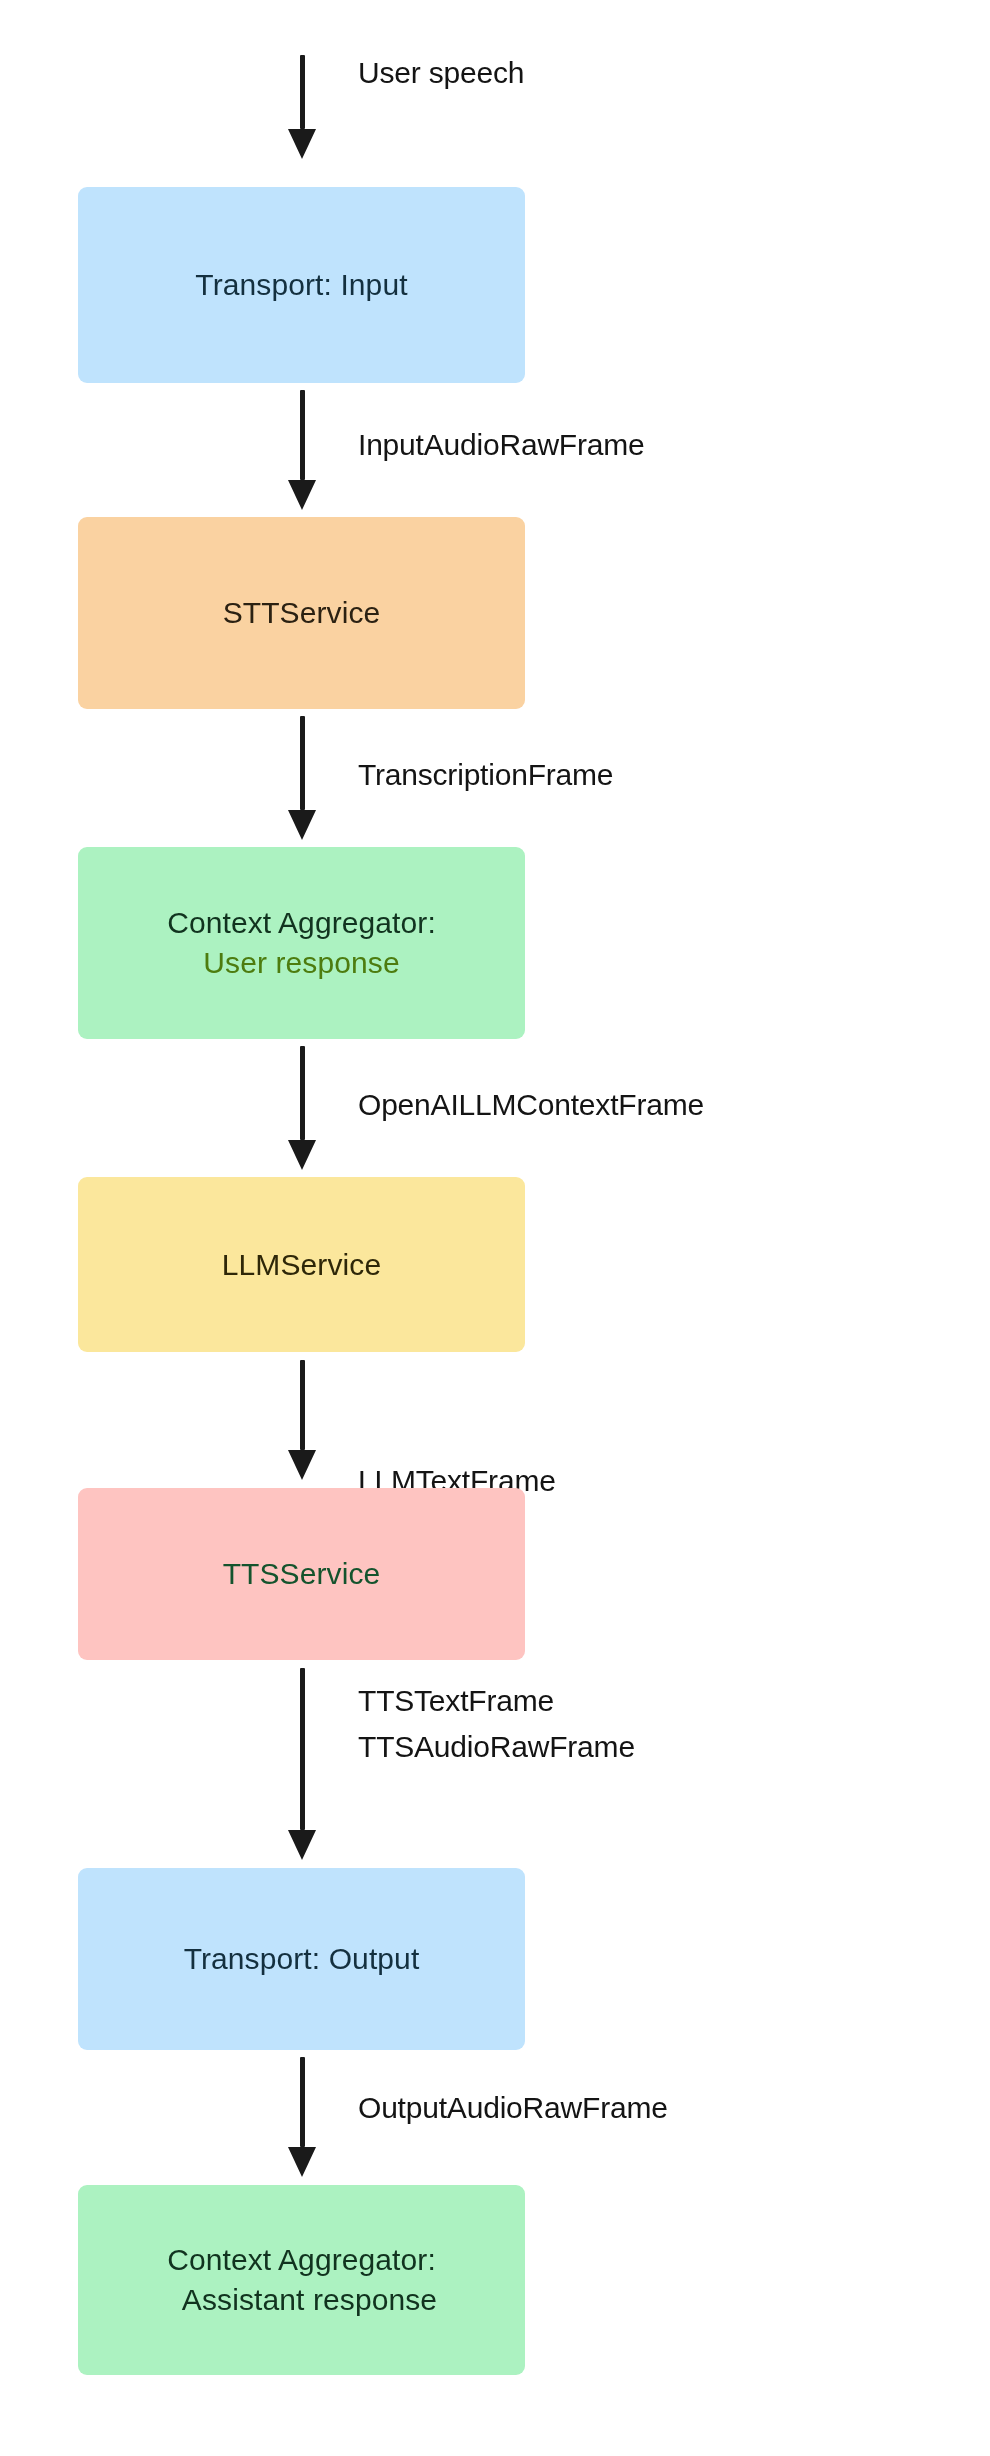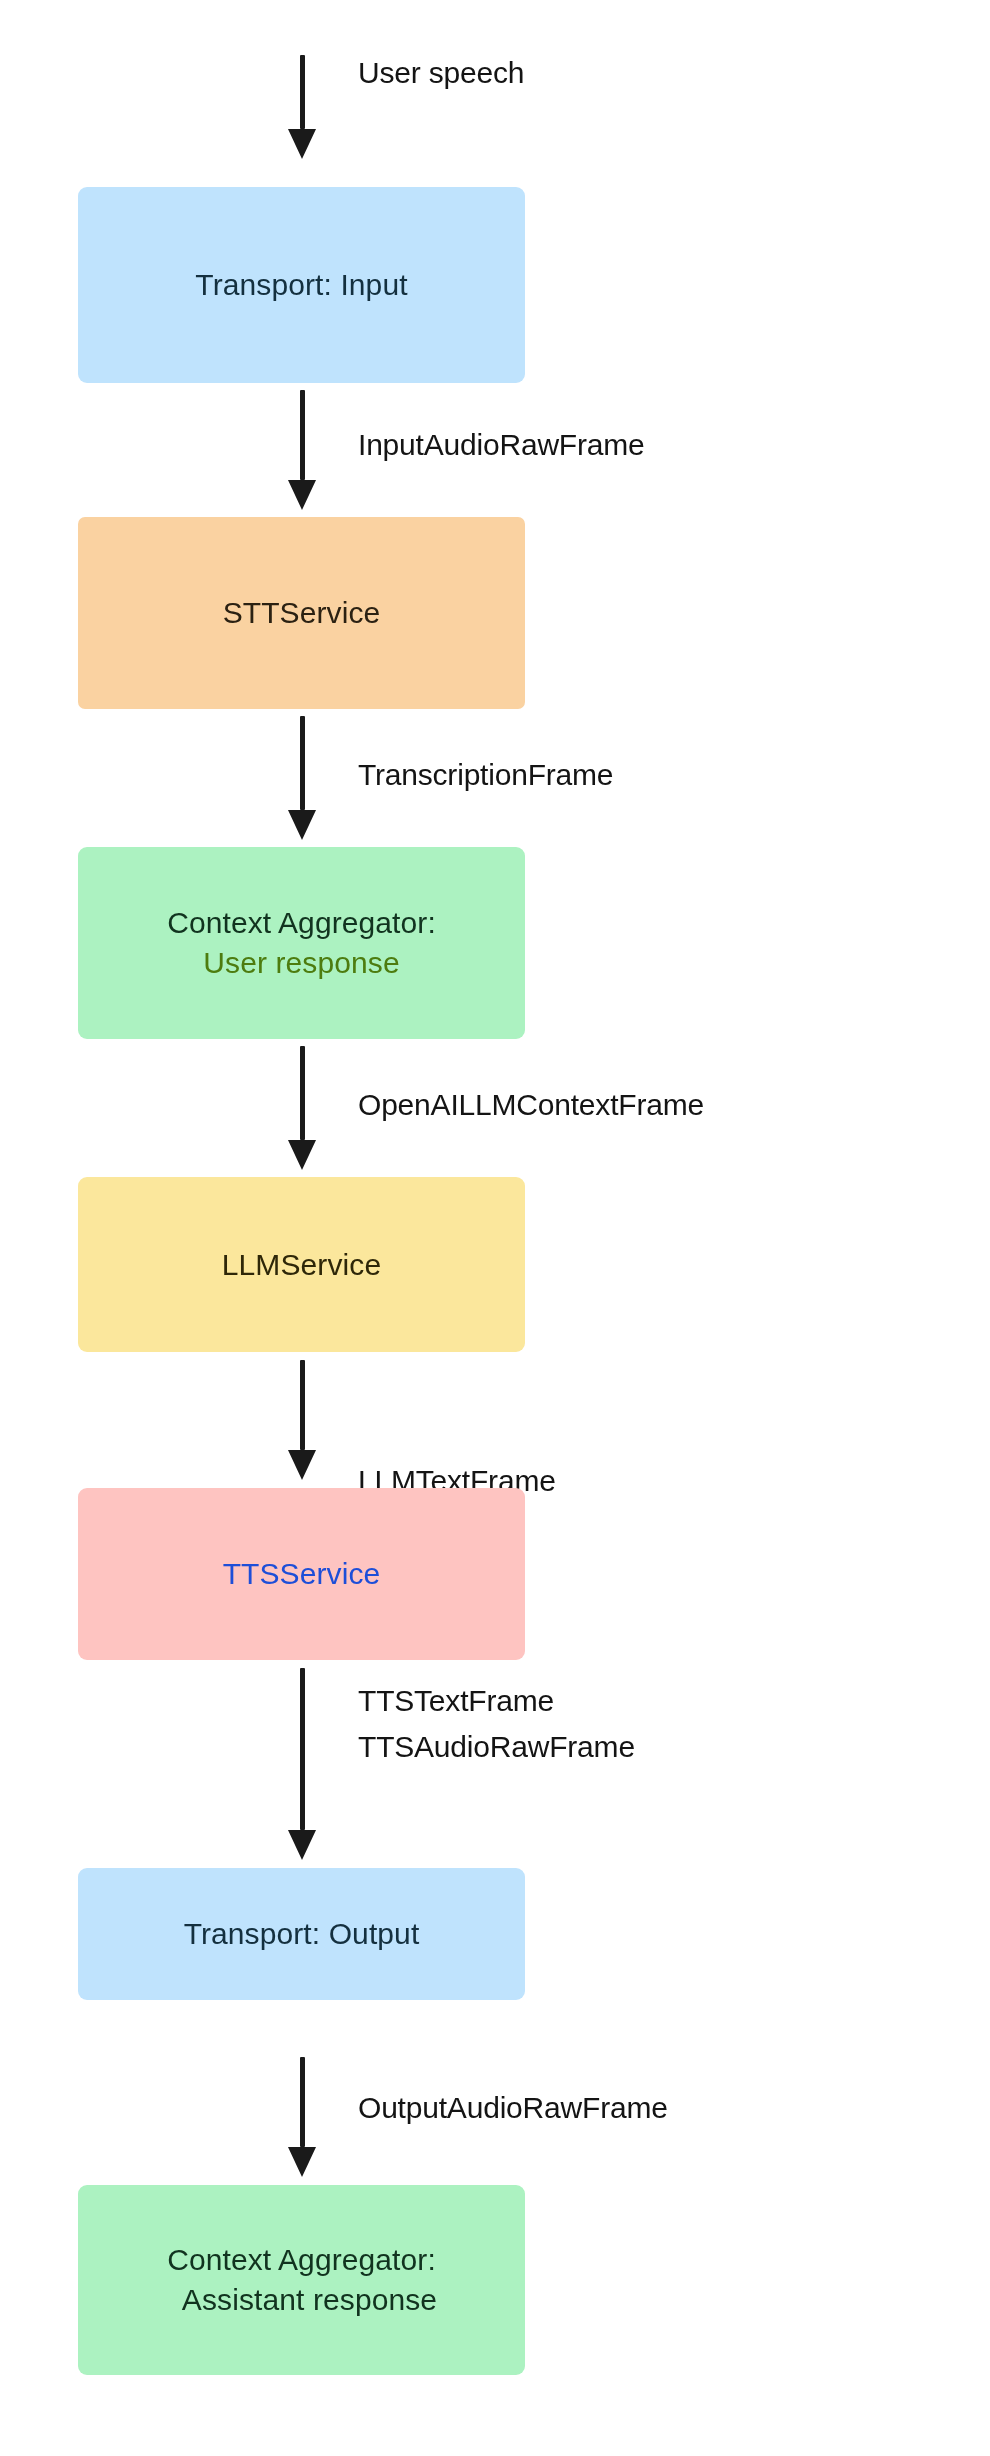--- a/index.html
+++ b/index.html
@@ -111,21 +111,21 @@
   </div>
 
   <div class="arrow" style="top:390px; height:120px;">
     <div class="shaft" style="height: 90px; background: rgb(26, 26, 26);"></div>
     <div class="head" style="border-top-color: rgb(26, 26, 26);"></div>
   </div>
   <div class="edge-label" style="top:422px;">
     <span class="line">InputAudioRawFrame</span>
   </div>
 
-  <div class="node fill-orange" style="top: 517px; height: 192px; background: rgb(250, 210, 161); border-radius: 7px;">
+  <div class="node fill-orange" style="top: 517px; height: 192px; background: rgb(250, 210, 161);">
     <span class="node-label text-dark-brown" style="color: rgb(43, 33, 18);">STTService</span>
   </div>
 
   <div class="arrow" style="top:716px; height:124px;">
     <div class="shaft" style="height: 94px; background: rgb(26, 26, 26);"></div>
     <div class="head" style="border-top-color: rgb(26, 26, 26);"></div>
   </div>
   <div class="edge-label" style="top:752px;">
     <span class="line">TranscriptionFrame</span>
   </div>
@@ -149,33 +149,33 @@
 
   <div class="arrow" style="top:1360px; height:120px;">
     <div class="shaft" style="height: 90px; background: rgb(26, 26, 26);"></div>
     <div class="head" style="border-top-color: rgb(26, 26, 26);"></div>
   </div>
   <div class="edge-label" style="top:1458px;">
     <span class="line">LLMTextFrame</span>
   </div>
 
   <div class="node fill-pink" style="top: 1488px; height: 172px; background: rgb(254, 196, 193);">
-    <span class="node-label text-dark-red" style="color: #1d4ed8;">TTSService</span>
+    <span class="node-label text-dark-red" style="color: #14532d;">TTSService</span>
   </div>
 
   <div class="arrow" style="top:1668px; height:192px;">
     <div class="shaft" style="height: 162px; background: rgb(26, 26, 26);"></div>
     <div class="head" style="border-top-color: rgb(26, 26, 26);"></div>
   </div>
   <div class="edge-label" style="top:1678px;">
     <span class="line">TTSTextFrame</span>
     <span class="line">TTSAudioRawFrame</span>
   </div>
 
-  <div class="node fill-blue" style="top: 1868px; height: 132px; background: rgb(191, 227, 253);">
+  <div class="node fill-blue" style="top: 1868px; height: 182px; background: rgb(191, 227, 253);">
     <span class="node-label text-dark-blue" style="color: rgb(20, 48, 63);">Transport: Output</span>
   </div>
 
   <div class="arrow" style="top:2057px; height:120px;">
     <div class="shaft" style="height: 90px; background: rgb(26, 26, 26);"></div>
     <div class="head" style="border-top-color: rgb(26, 26, 26);"></div>
   </div>
   <div class="edge-label" style="top:2085px;">
     <span class="line">OutputAudioRawFrame</span>
   </div>

